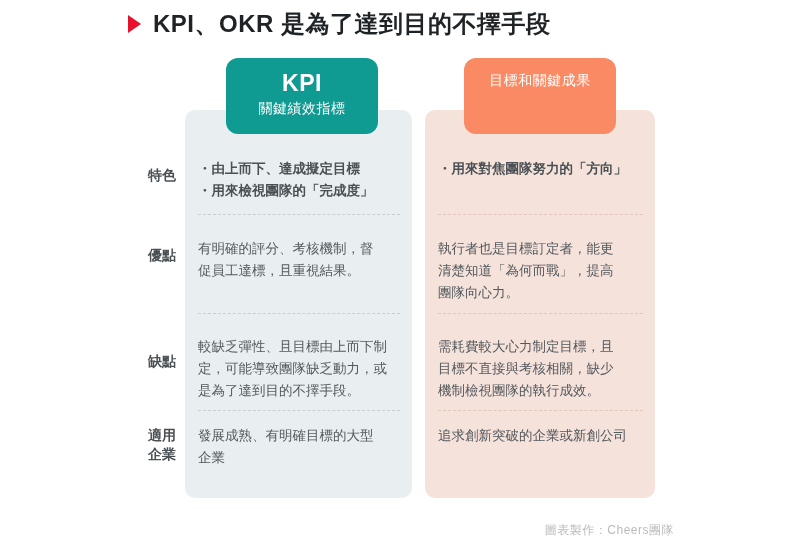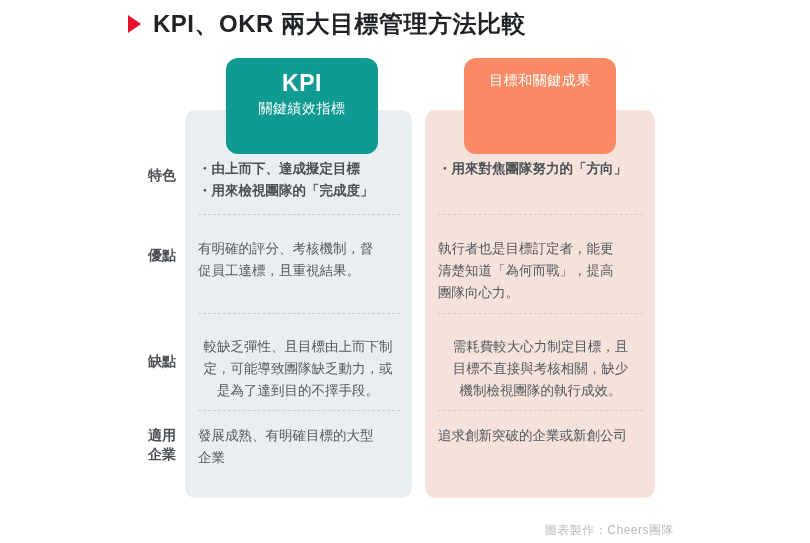--- a/index.html
+++ b/index.html
@@ -57,21 +57,21 @@
     left: 425px;
     width: 230px;
     background: #f5e2db;
   }
 
   
   .col-head {
     position: absolute;
     top: 58px;
     width: 152px;
-    height: 96px;
+    height: 76px;
     border-radius: 12px;
     color: #ffffff;
     text-align: center;
     box-sizing: border-box;
     padding-top: 11px;
   }
   .col-head-kpi { left: 226px; background: #0f9a92; }
   .col-head-okr { left: 464px; background: #fa8a63; }
   .col-head .abbr {
     font-size: 23px;
@@ -116,21 +116,21 @@
     height: 0;
     border-top: 1px dashed #c3cdd0;
     opacity: 0.9;
   }
   .sep-kpi { left: 198px; width: 202px; }
   .sep-okr { left: 438px; width: 205px; border-top-color: #dfc3b9; }
 
   
   .r0 { top: 158px; }
   .r1 { top: 238px; }
-  .r2 { top: 336px; text-align: center; }
+  .r2 { top: 336px; }
   .r3 { top: 425px; }
 
   .lbl-r0 { top: 166px; }
   .lbl-r1 { top: 246px; }
   .lbl-r2 { top: 352px; }
   .lbl-r3 { top: 426px; }
 
   .sep0 { top: 214px; }
   .sep1 { top: 313px; }
   .sep2 { top: 410px; }
@@ -143,21 +143,21 @@
     font-size: 12px;
     color: #b9bbbd;
     letter-spacing: 0.5px;
   }
 </style>
 </head>
 <body>
 
 <div class="title-bar">
   <div class="title-marker"></div>
-  <div class="title-text">KPI、OKR 兩大目標管理方法比較</div>
+  <div class="title-text">KPI、OKR 是為了達到目的不擇手段</div>
 </div>
 
 <div class="panel panel-kpi"></div>
 <div class="panel panel-okr"></div>
 
 <div class="col-head col-head-kpi">
   <div class="abbr">KPI</div>
   <div class="full">關鍵績效指標</div>
 </div>
 <div class="col-head col-head-okr">

